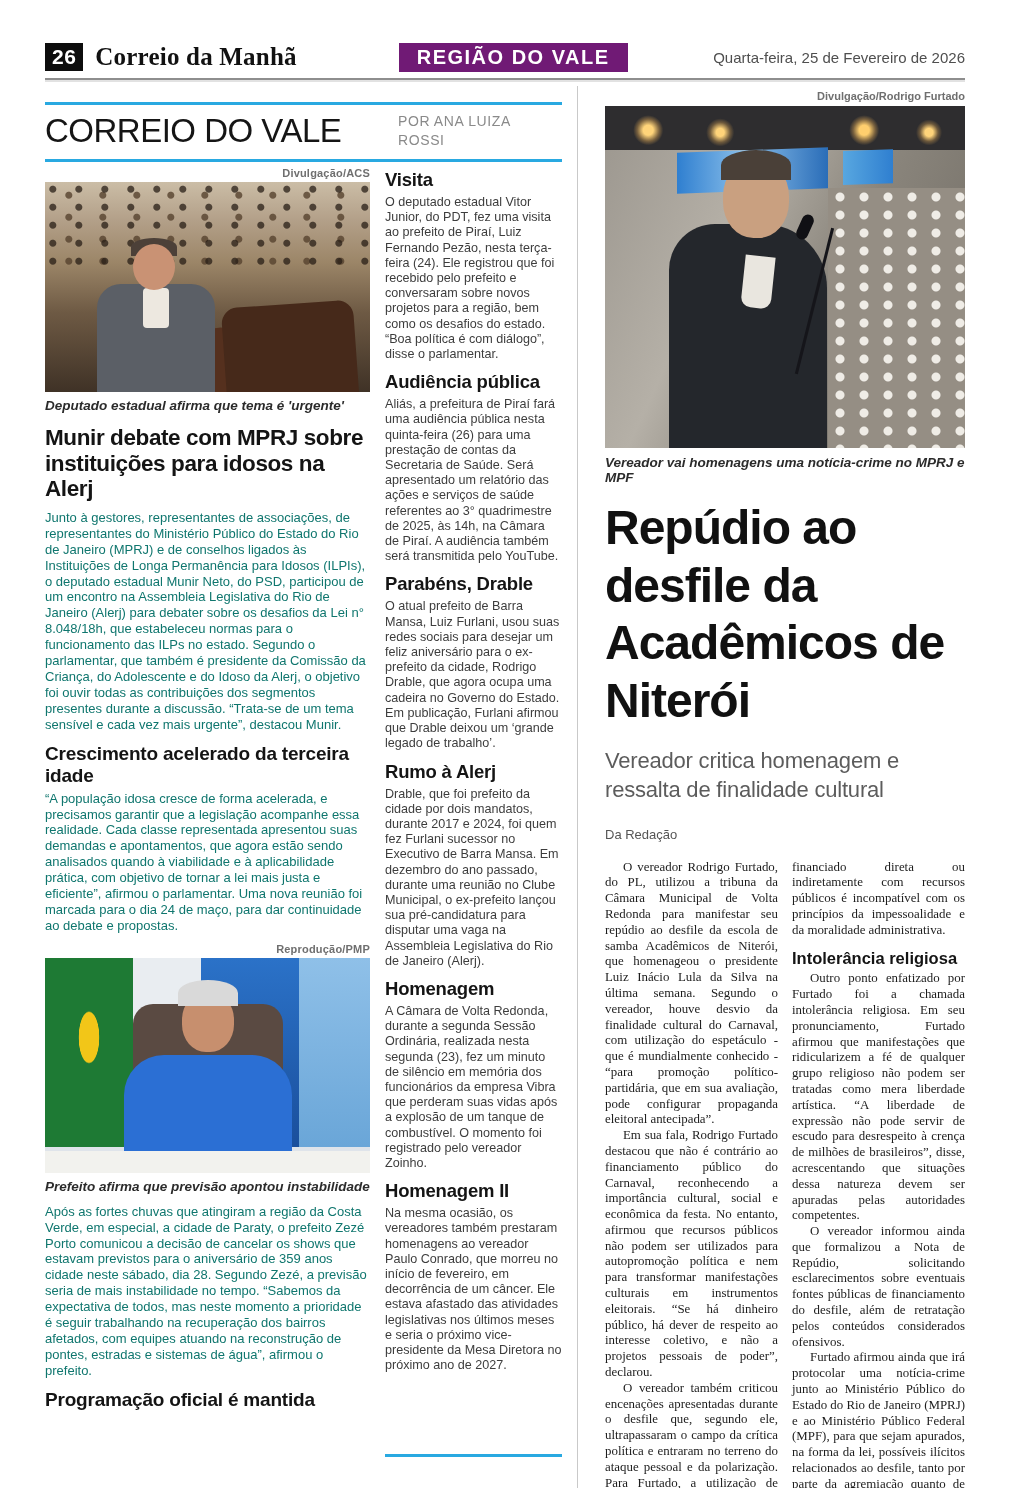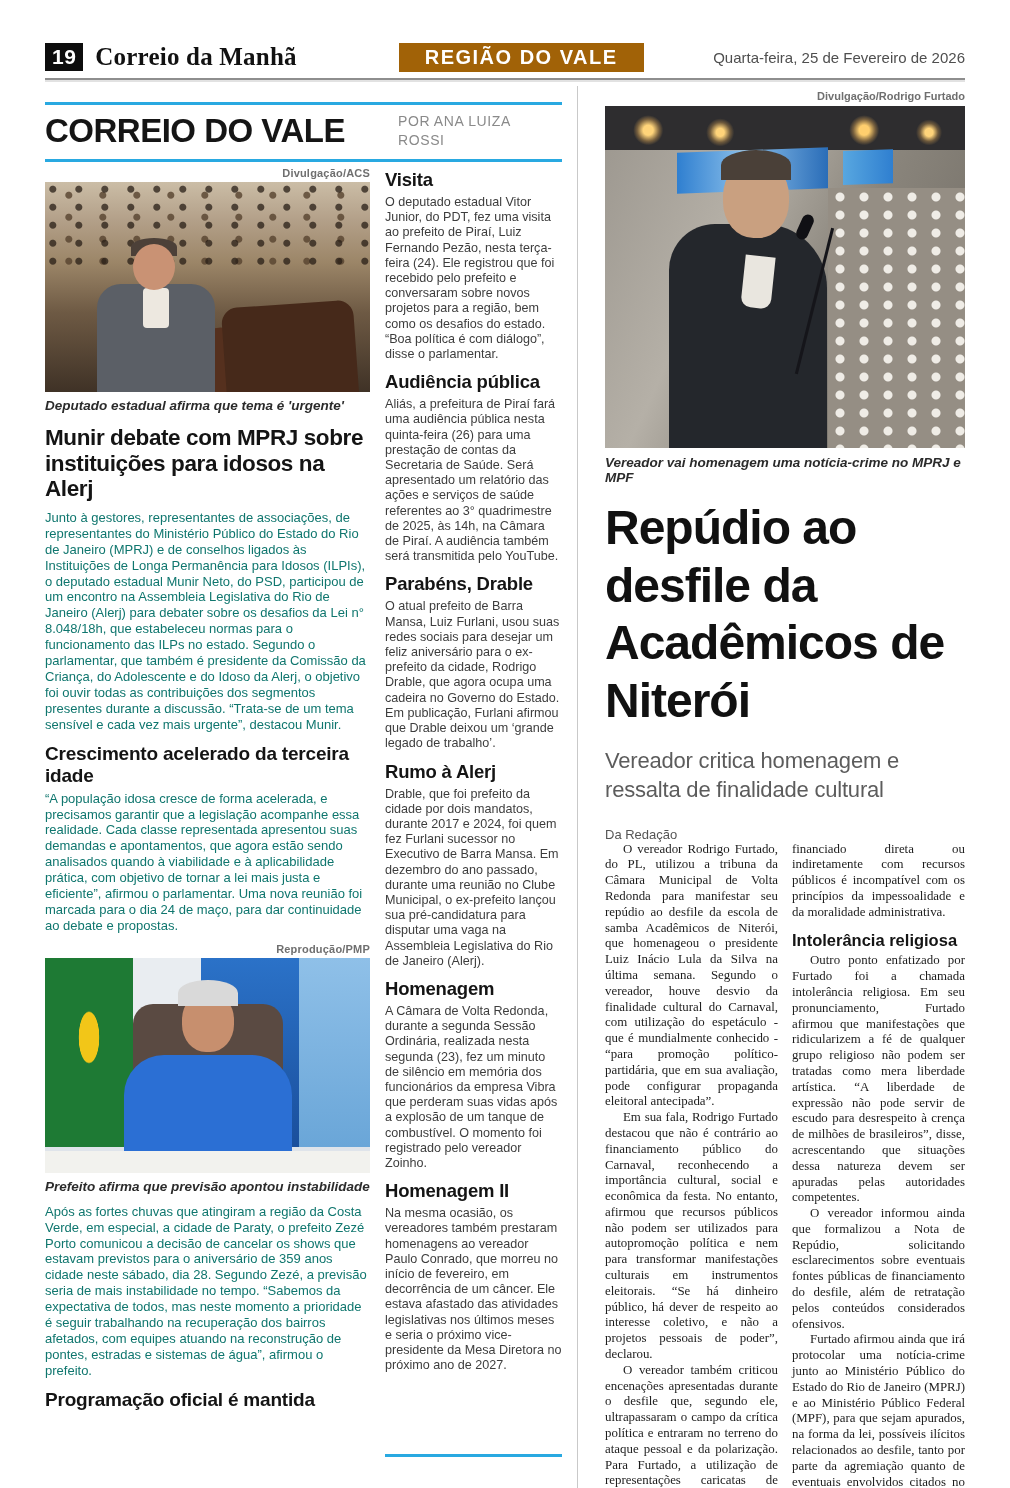--- a/index.html
+++ b/index.html
@@ -5,33 +5,33 @@
   * { margin:0; padding:0; box-sizing:border-box; }
   html,body { background:#ffffff; }
   body {
     width:1010px; height:1488px; overflow:hidden; position:relative;
     font-family:"Liberation Sans", sans-serif; color:#222;
   }
   
   .topbar { display:flex; align-items:center; padding:0 45px; margin-top:42px; height:30px; }
   .pagenum { background:#0d0d0d; color:#fff; font-weight:bold; font-size:21px; padding:2px 7px; letter-spacing:.5px; }
   .masthead { font-family:"Liberation Serif", serif; font-weight:bold; font-size:25px; color:#111; margin-left:12px; letter-spacing:.2px; }
-  .sectionbox { background:#a16207; color:#fff; font-weight:bold; font-size:20px; letter-spacing:1.5px; padding:3px 26px; margin-left:102px; }
+  .sectionbox { background:#701a75; color:#fff; font-weight:bold; font-size:20px; letter-spacing:1.5px; padding:3px 18px; margin-left:102px; }
   .dateline { margin-left:auto; font-size:15px; color:#4f4f4f; }
   .topbar-rule { height:2px; background:#8e8e8e; margin:6px 45px 0 45px; box-shadow:0 2px 0 rgba(140,140,140,.25); }
 
   
   .main { display:flex; padding:0 45px; align-items:flex-start; }
   .vale-wrap { width:517px; flex:none; }
   .right-col { flex:1; margin-left:15px; border-left:1px solid #c9c9c9; padding-left:27px; margin-top:6px; min-height:1400px; }
 
   
   .vale-header { border-top:3px solid #29a9e1; border-bottom:3px solid #29a9e1; margin-top:22px;
     display:flex; align-items:center; justify-content:space-between; padding:7px 0 9px 0; }
-  .vale-title { font-size:33px; font-weight:bold; letter-spacing:-.5px; color:#151515; }
+  .vale-title { font-size:33px; font-weight:normal; letter-spacing:-.5px; color:#151515; }
   .vale-byline { width:120px; margin-right:44px; font-size:14px; color:#8a8a8a; letter-spacing:.6px; line-height:1.35; text-transform:uppercase; }
 
   .vale-cols { display:flex; height:1295px; overflow:hidden; }
   .col-left { width:325px; flex:none; display:flex; flex-direction:column; }
   .col-mid { width:177px; flex:none; margin-left:15px; display:flex; flex-direction:column; }
   .blue-rule { height:3px; background:#29a9e1; margin-top:auto; flex:none; }
 
   .credit { font-size:11px; color:#6f6f6f; font-weight:bold; text-align:right; margin:5px 0 3px 0; letter-spacing:.2px; }
   .caption { font-size:13.5px; font-style:italic; font-weight:bold; color:#2b2b2b; margin:6px 0 10px 0; }
   .headline-md { font-size:22.5px; font-weight:bold; line-height:1.14; letter-spacing:-.4px; color:#141414; margin:2px 0 8px 0; }
@@ -85,32 +85,32 @@
   .p3-head { left:118px; top:54px; width:66px; height:78px; background:#c9a080; border-radius:46%; }
   .p3-hair { left:116px; top:44px; width:70px; height:30px; background:#4a4038; border-radius:50% 50% 0 0; }
   .p3-mic-stand { left:208px; top:120px; width:3px; height:150px; background:#15151a; transform:rotate(14deg); }
   .p3-mic { left:194px; top:108px; width:12px; height:26px; background:#101014; border-radius:6px; transform:rotate(24deg); }
 
   
   .r-credit { font-size:11px; color:#6f6f6f; font-weight:bold; text-align:right; margin:4px 0 4px 0; }
   .r-caption { font-size:13.5px; font-style:italic; font-weight:bold; color:#2b2b2b; margin:7px 0 14px 0; }
   .headline-xl { font-size:48px; font-weight:bold; line-height:1.2; letter-spacing:-1px; color:#111; margin-bottom:18px; }
   .deck { font-size:22px; color:#5c5c5c; line-height:1.3; letter-spacing:-.2px; margin-bottom:22px; }
-  .r-byline { font-size:13px; color:#555; margin-bottom:0; }
+  .r-byline { font-size:13px; color:#555; margin-bottom:18px; }
   .article-cols { display:flex; gap:14px; }
   .acol { flex:1; font-family:"Liberation Serif", serif; font-size:12.9px; line-height:15.8px; color:#1c1c1c; text-align:justify; }
   .acol p { text-indent:18px; }
   .acol p.noindent { text-indent:0; }
   .acol .r-subhead { font-family:"Liberation Sans", sans-serif; font-size:16.5px; font-weight:bold; color:#141414; margin:12px 0 5px 0; text-align:left; }
 </style>
 </head>
 <body>
 
 <div class="topbar">
-  <span class="pagenum">19</span>
+  <span class="pagenum">26</span>
   <span class="masthead">Correio da Manhã</span>
   <span class="sectionbox">REGIÃO DO VALE</span>
   <span class="dateline">Quarta-feira, 25 de Fevereiro de 2026</span>
 </div>
 <div class="topbar-rule"></div>
 
 <div class="main">
 
   <div class="vale-wrap">
 
@@ -188,21 +188,21 @@
       <div class="p3-screen2"></div>
       <div class="p3-hall"></div>
       <div class="p3-suit"></div>
       <div class="p3-shirt"></div>
       <div class="p3-head"></div>
       <div class="p3-hair"></div>
       <div class="p3-mic-stand"></div>
       <div class="p3-mic"></div>
     </div>
 
-    <div class="r-caption">Vereador vai homenagem uma notícia-crime no MPRJ e MPF</div>
+    <div class="r-caption">Vereador vai homenagens uma notícia-crime no MPRJ e MPF</div>
 
     <h1 class="headline-xl">Repúdio ao desfile da Acadêmicos de Niterói</h1>
     <div class="deck">Vereador critica homenagem e ressalta de finalidade cultural</div>
     <div class="r-byline">Da Redação</div>
 
     <div class="article-cols">
       <div class="acol">
         <p>O vereador Rodrigo Furtado, do PL, utilizou a tribuna da Câmara Municipal de Volta Redonda para manifestar seu repúdio ao desfile da escola de samba Acadêmicos de Niterói, que homenageou o presidente Luiz Inácio Lula da Silva na última semana. Segundo o vereador, houve desvio da finalidade cultural do Carnaval, com utilização do espetáculo - que é mundialmente conhecido - “para promoção político-partidária, que em sua avaliação, pode configurar propaganda eleitoral antecipada”.</p>
         <p>Em sua fala, Rodrigo Furtado destacou que não é contrário ao financiamento público do Carnaval, reconhecendo a importância cultural, social e econômica da festa. No entanto, afirmou que recursos públicos não podem ser utilizados para autopromoção política e nem para transformar manifestações culturais em instrumentos eleitorais. “Se há dinheiro público, há dever de respeito ao interesse coletivo, e não a projetos pessoais de poder”, declarou.</p>
         <p>O vereador também criticou encenações apresentadas durante o desfile que, segundo ele, ultrapassaram o campo da crítica política e entraram no terreno do ataque pessoal e da polarização. Para Furtado, a utilização de representações caricatas de adversários políticos em um evento cultural</p>

